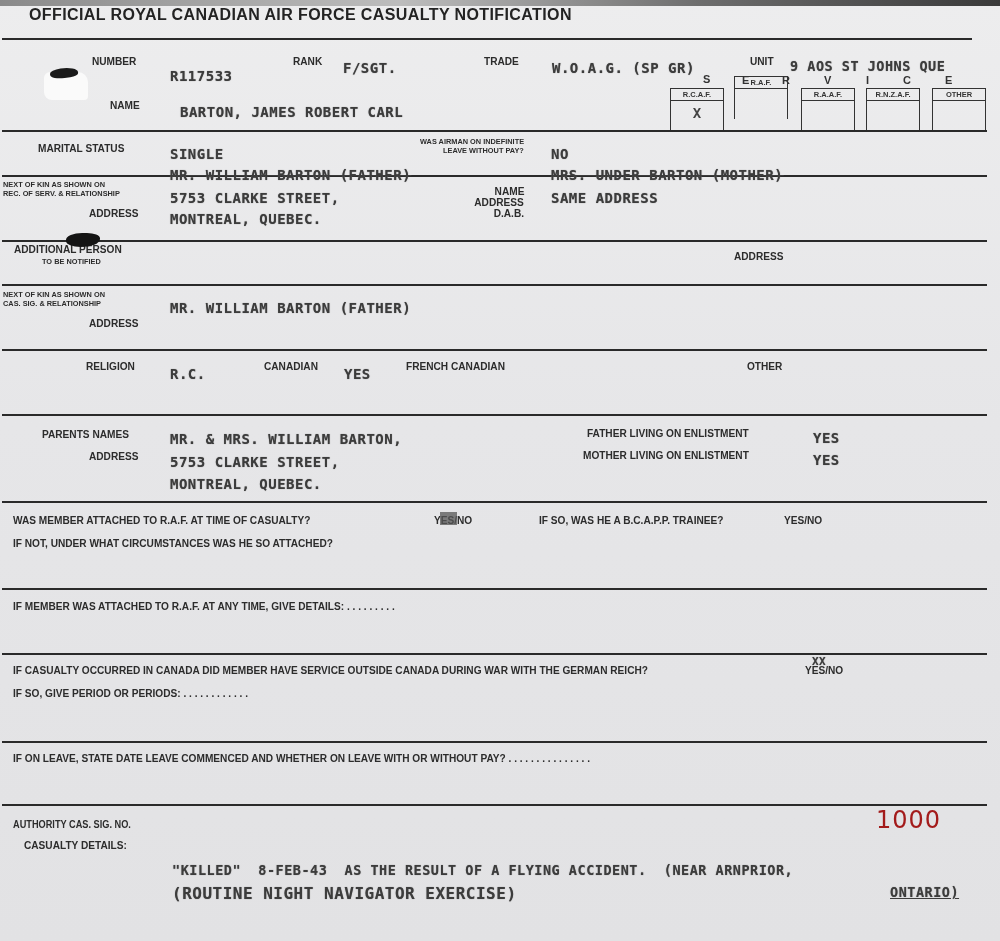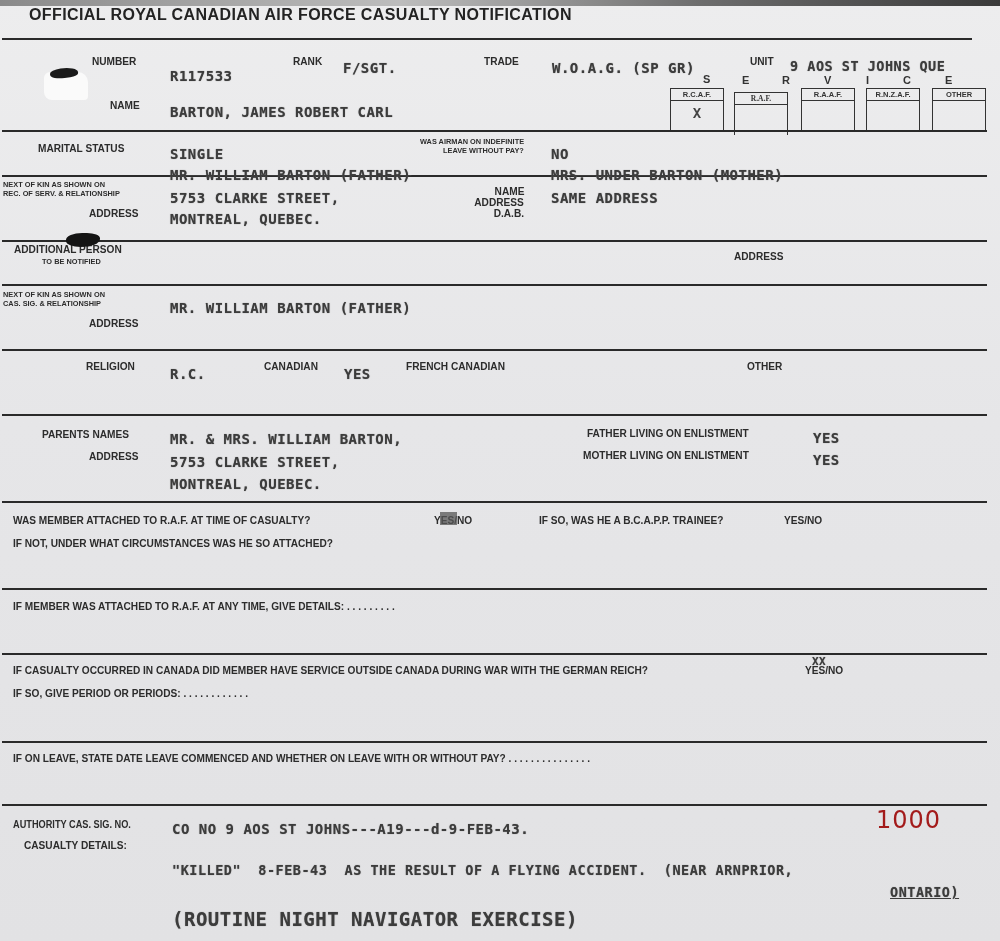--- a/index.html
+++ b/index.html
@@ -68,39 +68,39 @@
   <div class="svcletter" style="left:782px;top:74px;">R</div>
   <div class="svcletter" style="left:824px;top:74px;">V</div>
   <div class="svcletter" style="left:866px;top:74px;">I</div>
   <div class="svcletter" style="left:903px;top:74px;">C</div>
   <div class="svcletter" style="left:945px;top:74px;">E</div>
 
   <div class="svcbox" style="left:670px;top:88px;width:52px;">
     <div class="h">R.C.A.F.</div>
     <div class="v">X</div>
   </div>
-  <div class="svcbox" style="left:734px;top:92px;width:52px;font-family:Liberation Serif, serif;">
+  <div class="svcbox" style="left:734px;top:76px;width:52px;">
     <div class="h">R.A.F.</div>
     <div class="v"></div>
   </div>
   <div class="svcbox" style="left:801px;top:88px;width:52px;">
     <div class="h">R.A.A.F.</div>
     <div class="v"></div>
   </div>
   <div class="svcbox" style="left:866px;top:88px;width:52px;">
     <div class="h">R.N.Z.A.F.</div>
     <div class="v"></div>
   </div>
   <div class="svcbox" style="left:932px;top:88px;width:52px;">
     <div class="h">OTHER</div>
     <div class="v"></div>
   </div>
 
   <div class="lbl" style="left:110px;top:99px;">NAME</div>
-  <div class="tw" style="left:170px;top:104px;">BARTON, JAMES ROBERT CARL</div>
+  <div class="tw" style="left:180px;top:104px;">BARTON, JAMES ROBERT CARL</div>
   <div class="rule" style="top:130px;width:985px;"></div>
 
   <div class="lbl" style="left:38px;top:142px;">MARITAL STATUS</div>
   <div class="tw" style="left:170px;top:146px;">SINGLE</div>
   <div class="lbl sm r" style="right:476px;top:137px;">WAS AIRMAN ON INDEFINITE</div>
   <div class="lbl sm r" style="right:476px;top:146px;">LEAVE WITHOUT PAY?</div>
   <div class="tw" style="left:551px;top:146px;">NO</div>
   <div class="rule" style="top:175px;width:985px;height:1.5px;"></div>
 
   <div class="lbl sm" style="left:3px;top:180px;">NEXT OF KIN AS SHOWN ON</div>
@@ -162,18 +162,17 @@
   <div class="lbl" style="left:805px;top:664px;">YES/NO</div>
   <div class="tw" style="left:812px;top:655px;font-size:11px;">XX</div>
   <div class="lbl" style="left:13px;top:687px;">IF SO, GIVE PERIOD OR PERIODS: . . . . . . . . . . . .</div>
   <div class="rule" style="top:741px;width:985px;"></div>
 
   <div class="lbl" style="left:13px;top:752px;">IF ON LEAVE, STATE DATE LEAVE COMMENCED AND WHETHER ON LEAVE WITH OR WITHOUT PAY? . . . . . . . . . . . . . . .</div>
   <div class="rule" style="top:804px;width:985px;"></div>
 
   <div class="lbl" style="left:13px;top:819px;font-size:10px;">AUTHORITY CAS. SIG. NO.</div>
   <div class="lbl" style="left:24px;top:839px;">CASUALTY DETAILS:</div>
-  <div class="tw" style="left:172px;top:821px;">CO NO 9 AOS ST JOHNS---A19---d-9-FEB-43.</div>
   <div class="redno">1000</div>
   <div class="tw" style="left:172px;top:862px;font-size:13.5px;white-space:pre;">"KILLED"  8-FEB-43  AS THE RESULT OF A FLYING ACCIDENT.  (NEAR ARNPRIOR,</div>
-  <div class="tw" style="left:172px;top:908px;font-size:19px;">(ROUTINE NIGHT NAVIGATOR EXERCISE)</div>
+  <div class="tw" style="left:172px;top:884px;font-size:16px;">(ROUTINE NIGHT NAVIGATOR EXERCISE)</div>
   <div class="tw" style="left:890px;top:884px;font-size:13.5px;text-decoration:underline;">ONTARIO)</div>
 </div>
 
 </body></html>

